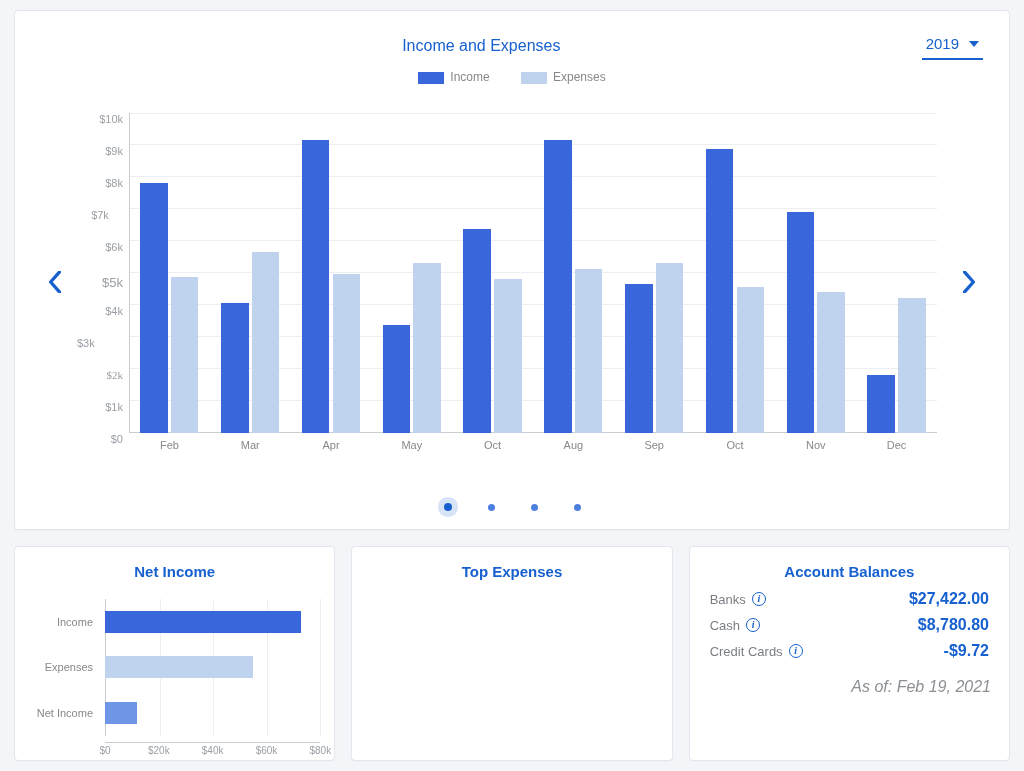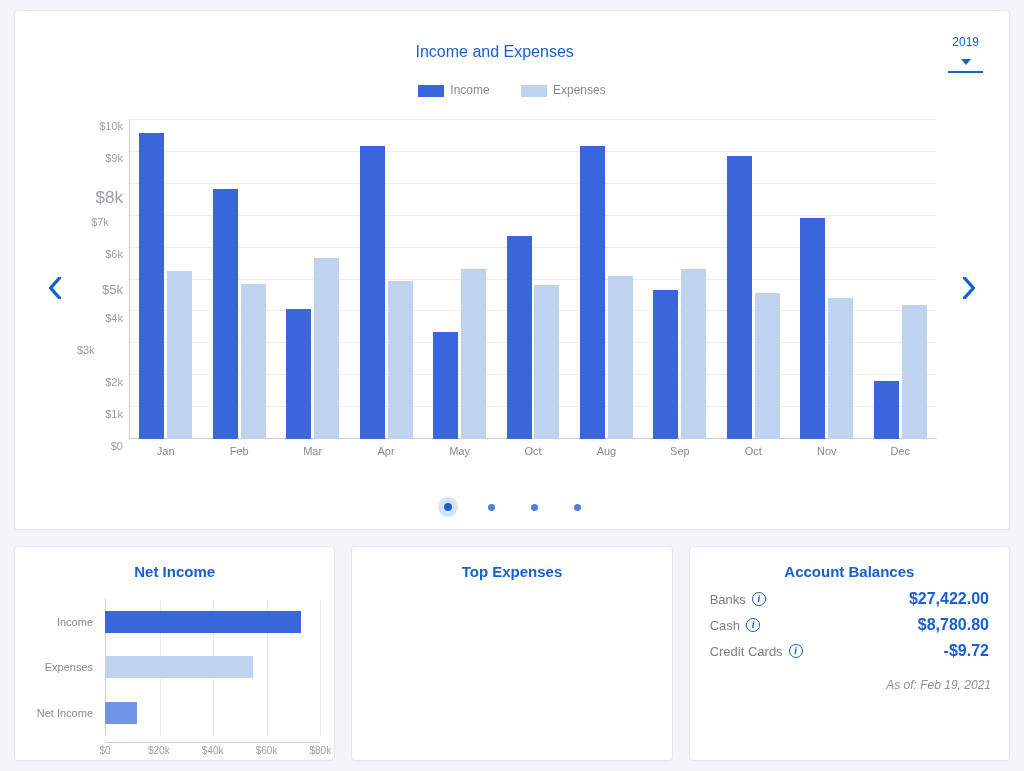--- a/index.html
+++ b/index.html
@@ -4,21 +4,21 @@
 <style>
   * { box-sizing: border-box; margin: 0; padding: 0; }
   html, body { width: 1024px; height: 771px; background: #f3f5f8; font-family: -apple-system, "Segoe UI", Arial, sans-serif; color: #555; }
   .page { padding: 10px 14px; display: flex; flex-direction: column; gap: 16px; height: 100%; }
   .card { background: #fff; border: 1px solid #e3e6ea; border-radius: 4px; box-shadow: 0 1px 0 rgba(0,0,0,0.02); position: relative; }
 
   
   .main-card { flex: 0 0 520px; padding: 20px 26px 14px; display: flex; flex-direction: column; }
   .main-title-row { display: flex; align-items: center; }
   .main-title { flex: 1; text-align: center; font-size: 16px; font-weight: 400; color: #1660d0; }
-  .year-select { display: flex; align-items: center; gap: 10px; border-bottom: 2px solid #1660d0; padding: 4px 4px 6px; color: #1660d0; font-weight: 500; font-size: 12px; cursor: pointer; user-select: none; flex-direction: column; }
+  .year-select { display: flex; align-items: center; gap: 10px; border-bottom: 2px solid #1660d0; padding: 4px 4px 6px; color: #1660d0; font-weight: 500; font-size: 15px; cursor: pointer; user-select: none; }
   .tri-down { width: 0; height: 0; border-left: 5px solid transparent; border-right: 5px solid transparent; border-top: 6px solid #1660d0; }
 
   .legend-main { text-align: center; margin-top: 10px; font-size: 12px; color: #888; }
   .legend-main .sw { display: inline-block; width: 26px; height: 12px; vertical-align: middle; margin-right: 6px; }
   .legend-main .item { margin: 0 14px; }
 
   .chart-row { flex: 1; display: flex; align-items: center; }
   .chev { width: 28px; height: 28px; display: flex; align-items: center; justify-content: center; color: #1660d0; cursor: pointer; }
   .chev svg { width: 14px; height: 22px; }
 
@@ -59,21 +59,21 @@
   .donut-legend .row { display: flex; align-items: center; margin: 3px 0; }
   .donut-legend .sw { width: 22px; height: 11px; margin-right: 8px; }
   .donut { width: 150px; height: 150px; border-radius: 50%; position: relative; }
   .donut::after { content: ""; position: absolute; inset: 32%; background: #fff; border-radius: 50%; }
 
   
   .bal-row { display: flex; align-items: center; justify-content: space-between; margin: 8px 2px; }
   .bal-label { font-size: 13px; color: #7a7e84; display: flex; align-items: center; gap: 6px; }
   .bal-val { font-size: 16px; font-weight: 700; color: #1660d0; }
   .info-ic { width: 14px; height: 14px; border: 1.4px solid #1660d0; border-radius: 50%; display: inline-flex; align-items: center; justify-content: center; font-size: 10px; color: #1660d0; font-weight: 700; font-style: italic; font-family: Georgia, serif; line-height: 1; }
-  .asof { text-align: right; font-size: 12px; font-style: italic; color: #8b8f94; margin-top: 18px; }
+  .asof { text-align: right; font-size: 16px; font-style: italic; color: #8b8f94; margin-top: 18px; }
 </style>
 </head>
 <body>
 
 <div class="page">
 
   <div class="card main-card">
     <div class="main-title-row">
       <div class="main-title">Income and Expenses</div>
       <div class="year-select">
@@ -103,36 +103,31 @@
             <div class="hline" style="top: 50%;"></div>
             <div class="hline" style="top: 40%;"></div>
             <div class="hline" style="top: 30%;"></div>
             <div class="hline" style="top: 20%;"></div>
             <div class="hline" style="top: 10%;"></div>
             <div class="hline" style="top: 0%;"></div>
           </div>
         <div id="main-ylabels">
             <div class="ylab" style="position:absolute;left:0;width:46px;text-align:right;font-size:11px;color:#9aa0a6;top:89.92857142857143%;">$0</div>
             <div class="ylab" style="position:absolute;left:0;width:46px;text-align:right;font-size:11px;color:#9aa0a6;top:80.78571428571428%;">$1k</div>
-            <div class="ylab" style="position:absolute;left:0;width:46px;text-align:right;font-size:11px;color:#9aa0a6;top:71.64285714285714%;">$2k</div>
+            <div class="ylab" style="position:absolute;left:0;width:46px;text-align:right;font-size:11px;color:#9aa0a6;top:71.64285714285714%;font-family:Liberation Serif, serif;">$2k</div>
             <div class="ylab" style="position:absolute;left:0;width:46px;font-size:11px;color:#9aa0a6;top:62.49999999999999%;">$3k</div>
             <div class="ylab" style="position:absolute;left:0;width:46px;text-align:right;font-size:11px;color:#9aa0a6;top:53.35714285714285%;">$4k</div>
             <div class="ylab" style="position:absolute;left:0;width:46px;text-align:right;font-size:13px;color:#9aa0a6;top:44.214285714285715%;">$5k</div>
             <div class="ylab" style="position:absolute;left:0;width:46px;text-align:right;font-size:11px;color:#9aa0a6;top:35.07142857142857%;">$6k</div>
             <div class="ylab" style="position:absolute;left:0;width:46px;text-align:center;font-size:11px;color:#9aa0a6;top:25.92857142857143%;">$7k</div>
-            <div class="ylab" style="position:absolute;left:0;width:46px;text-align:right;font-size:17px;color:#9aa0a6;top:16.78571428571428%;">$8k</div>
+            <div class="ylab" style="position:absolute;left:0;width:46px;text-align:right;font-size:11px;color:#9aa0a6;top:16.78571428571428%;">$8k</div>
             <div class="ylab" style="position:absolute;left:0;width:46px;text-align:right;font-size:11px;color:#9aa0a6;top:7.642857142857141%;">$9k</div>
             <div class="ylab" style="position:absolute;left:0;width:46px;text-align:right;font-size:11px;color:#9aa0a6;top:-1.5%;">$10k</div>
           </div>
         <div class="bars" id="main-bars">
-            <div class="month-col">
-              <div class="bar inc" style="height: 95.5%;"></div>
-              <div class="bar exp" style="height: 52.5%;"></div>
-              <div class="month-label">Jan</div>
-            </div>
             <div class="month-col">
               <div class="bar inc" style="height: 78%;"></div>
               <div class="bar exp" style="height: 48.5%;"></div>
               <div class="month-label">Feb</div>
             </div>
             <div class="month-col">
               <div class="bar inc" style="height: 40.5%;"></div>
               <div class="bar exp" style="height: 56.5%;"></div>
               <div class="month-label">Mar</div>
             </div>

